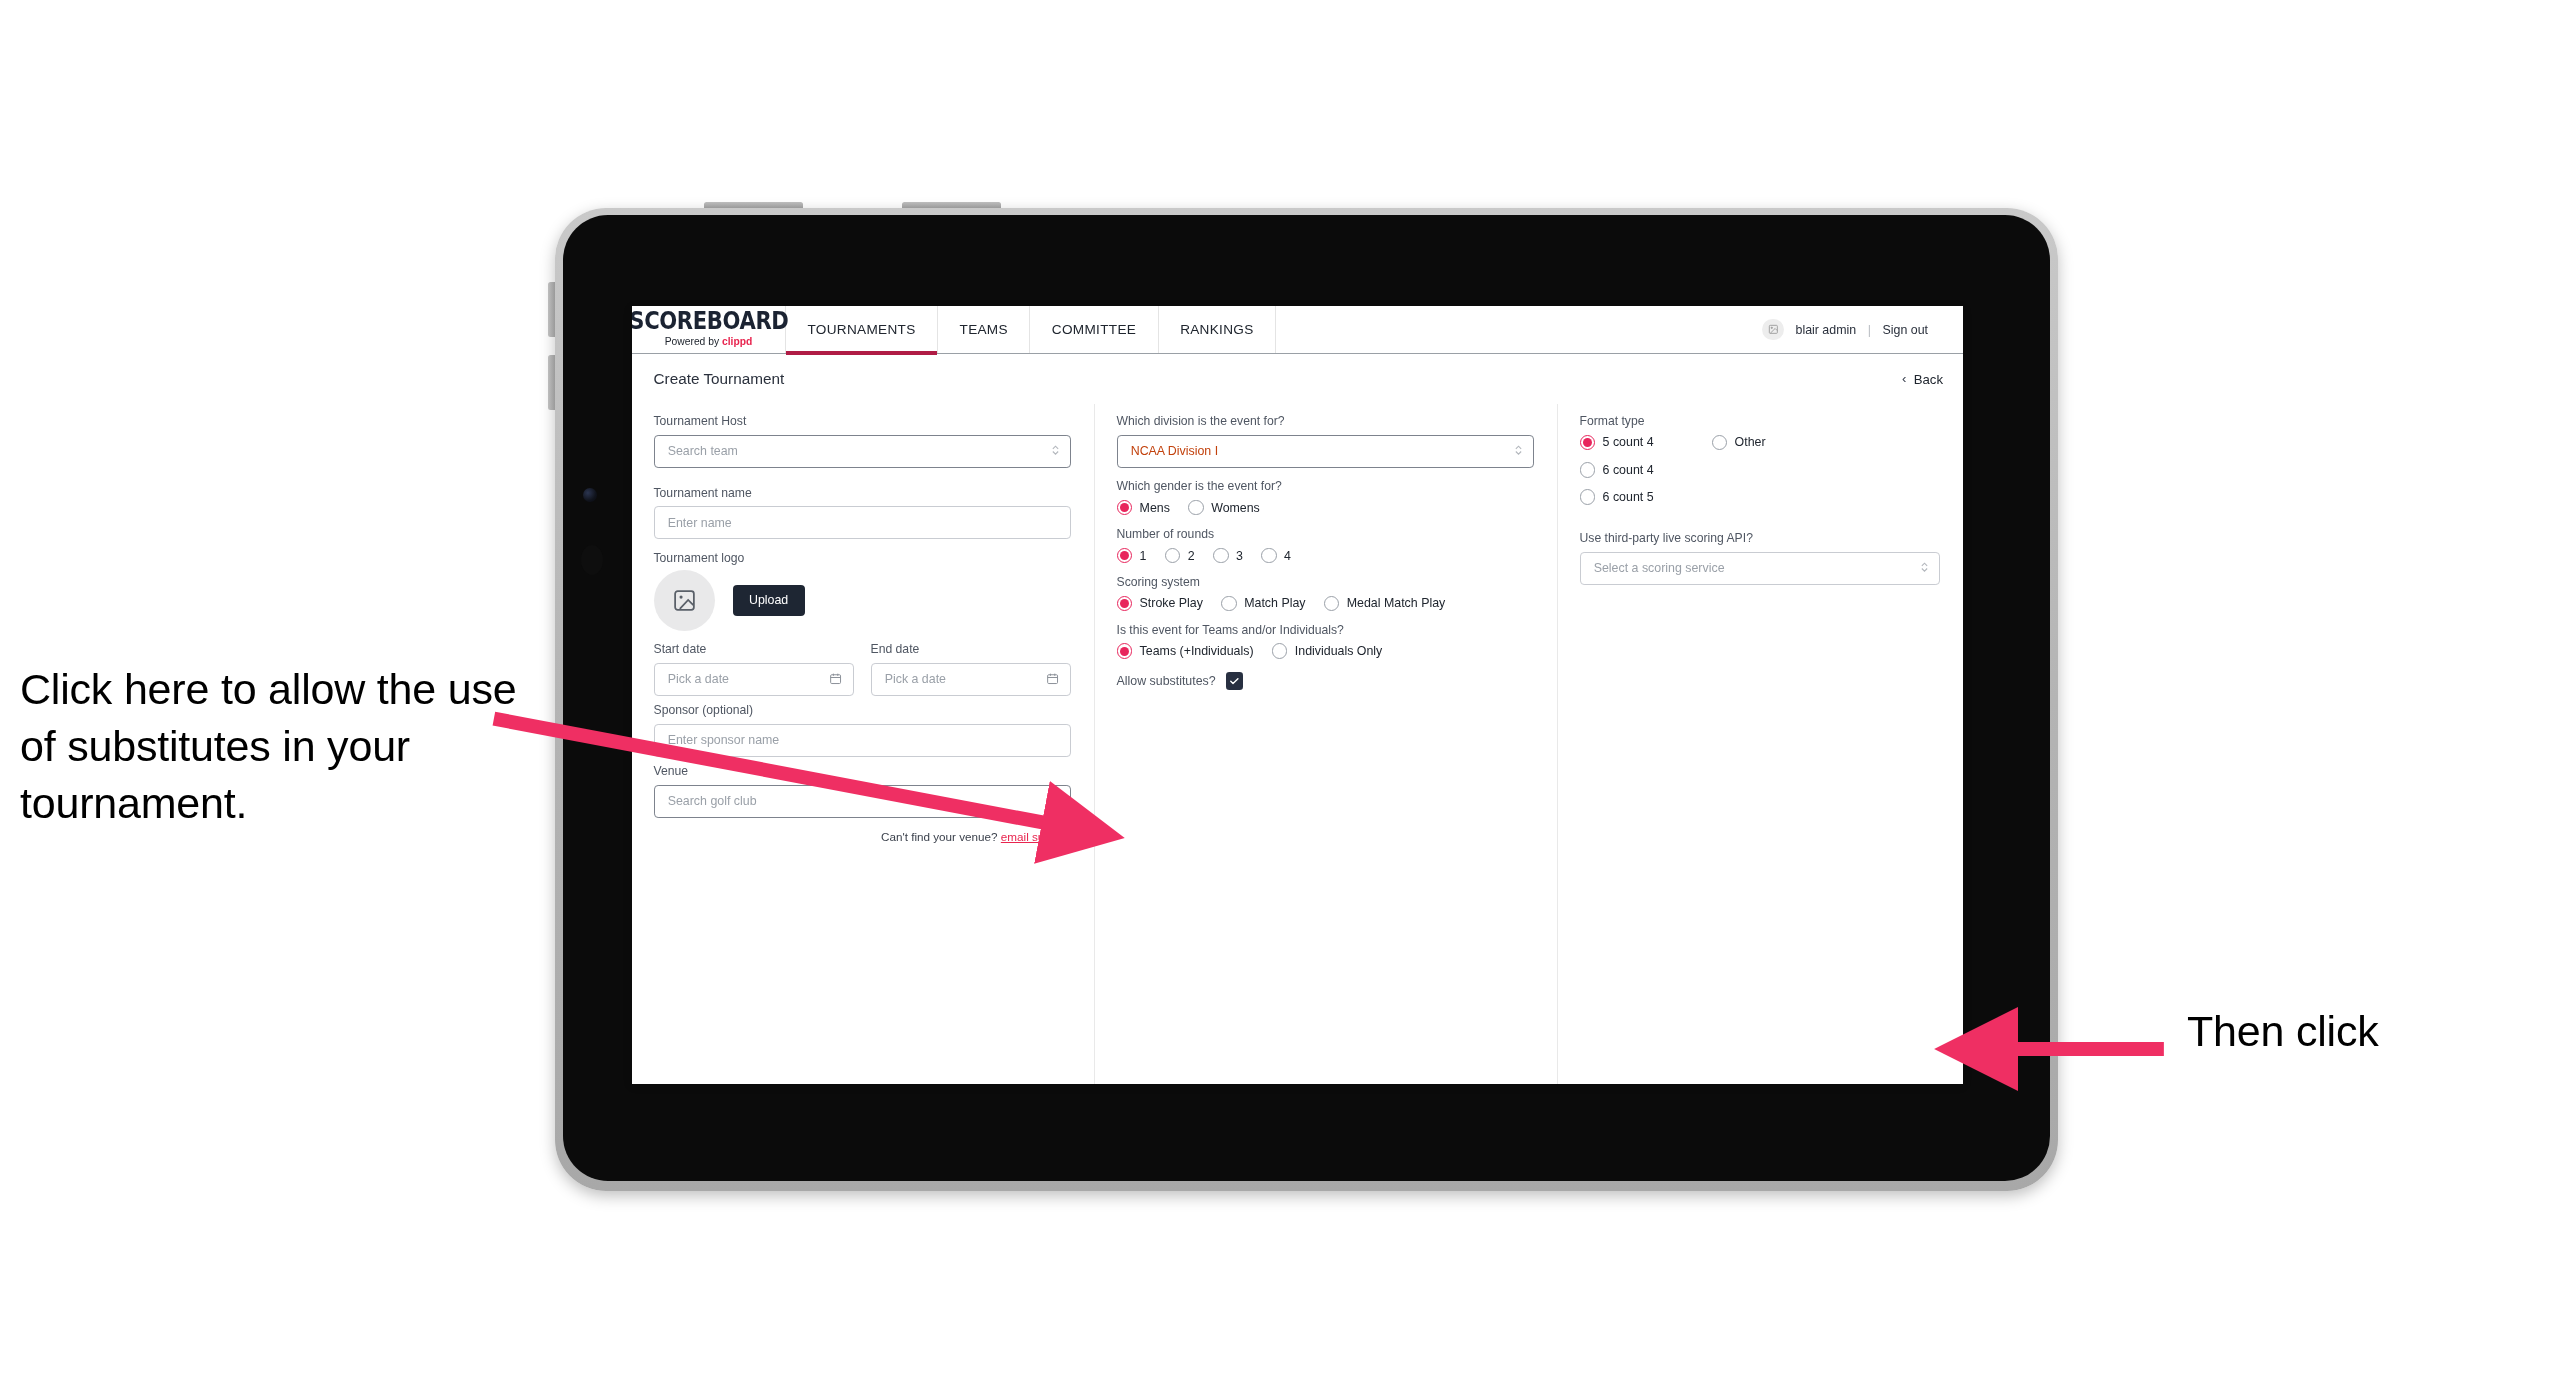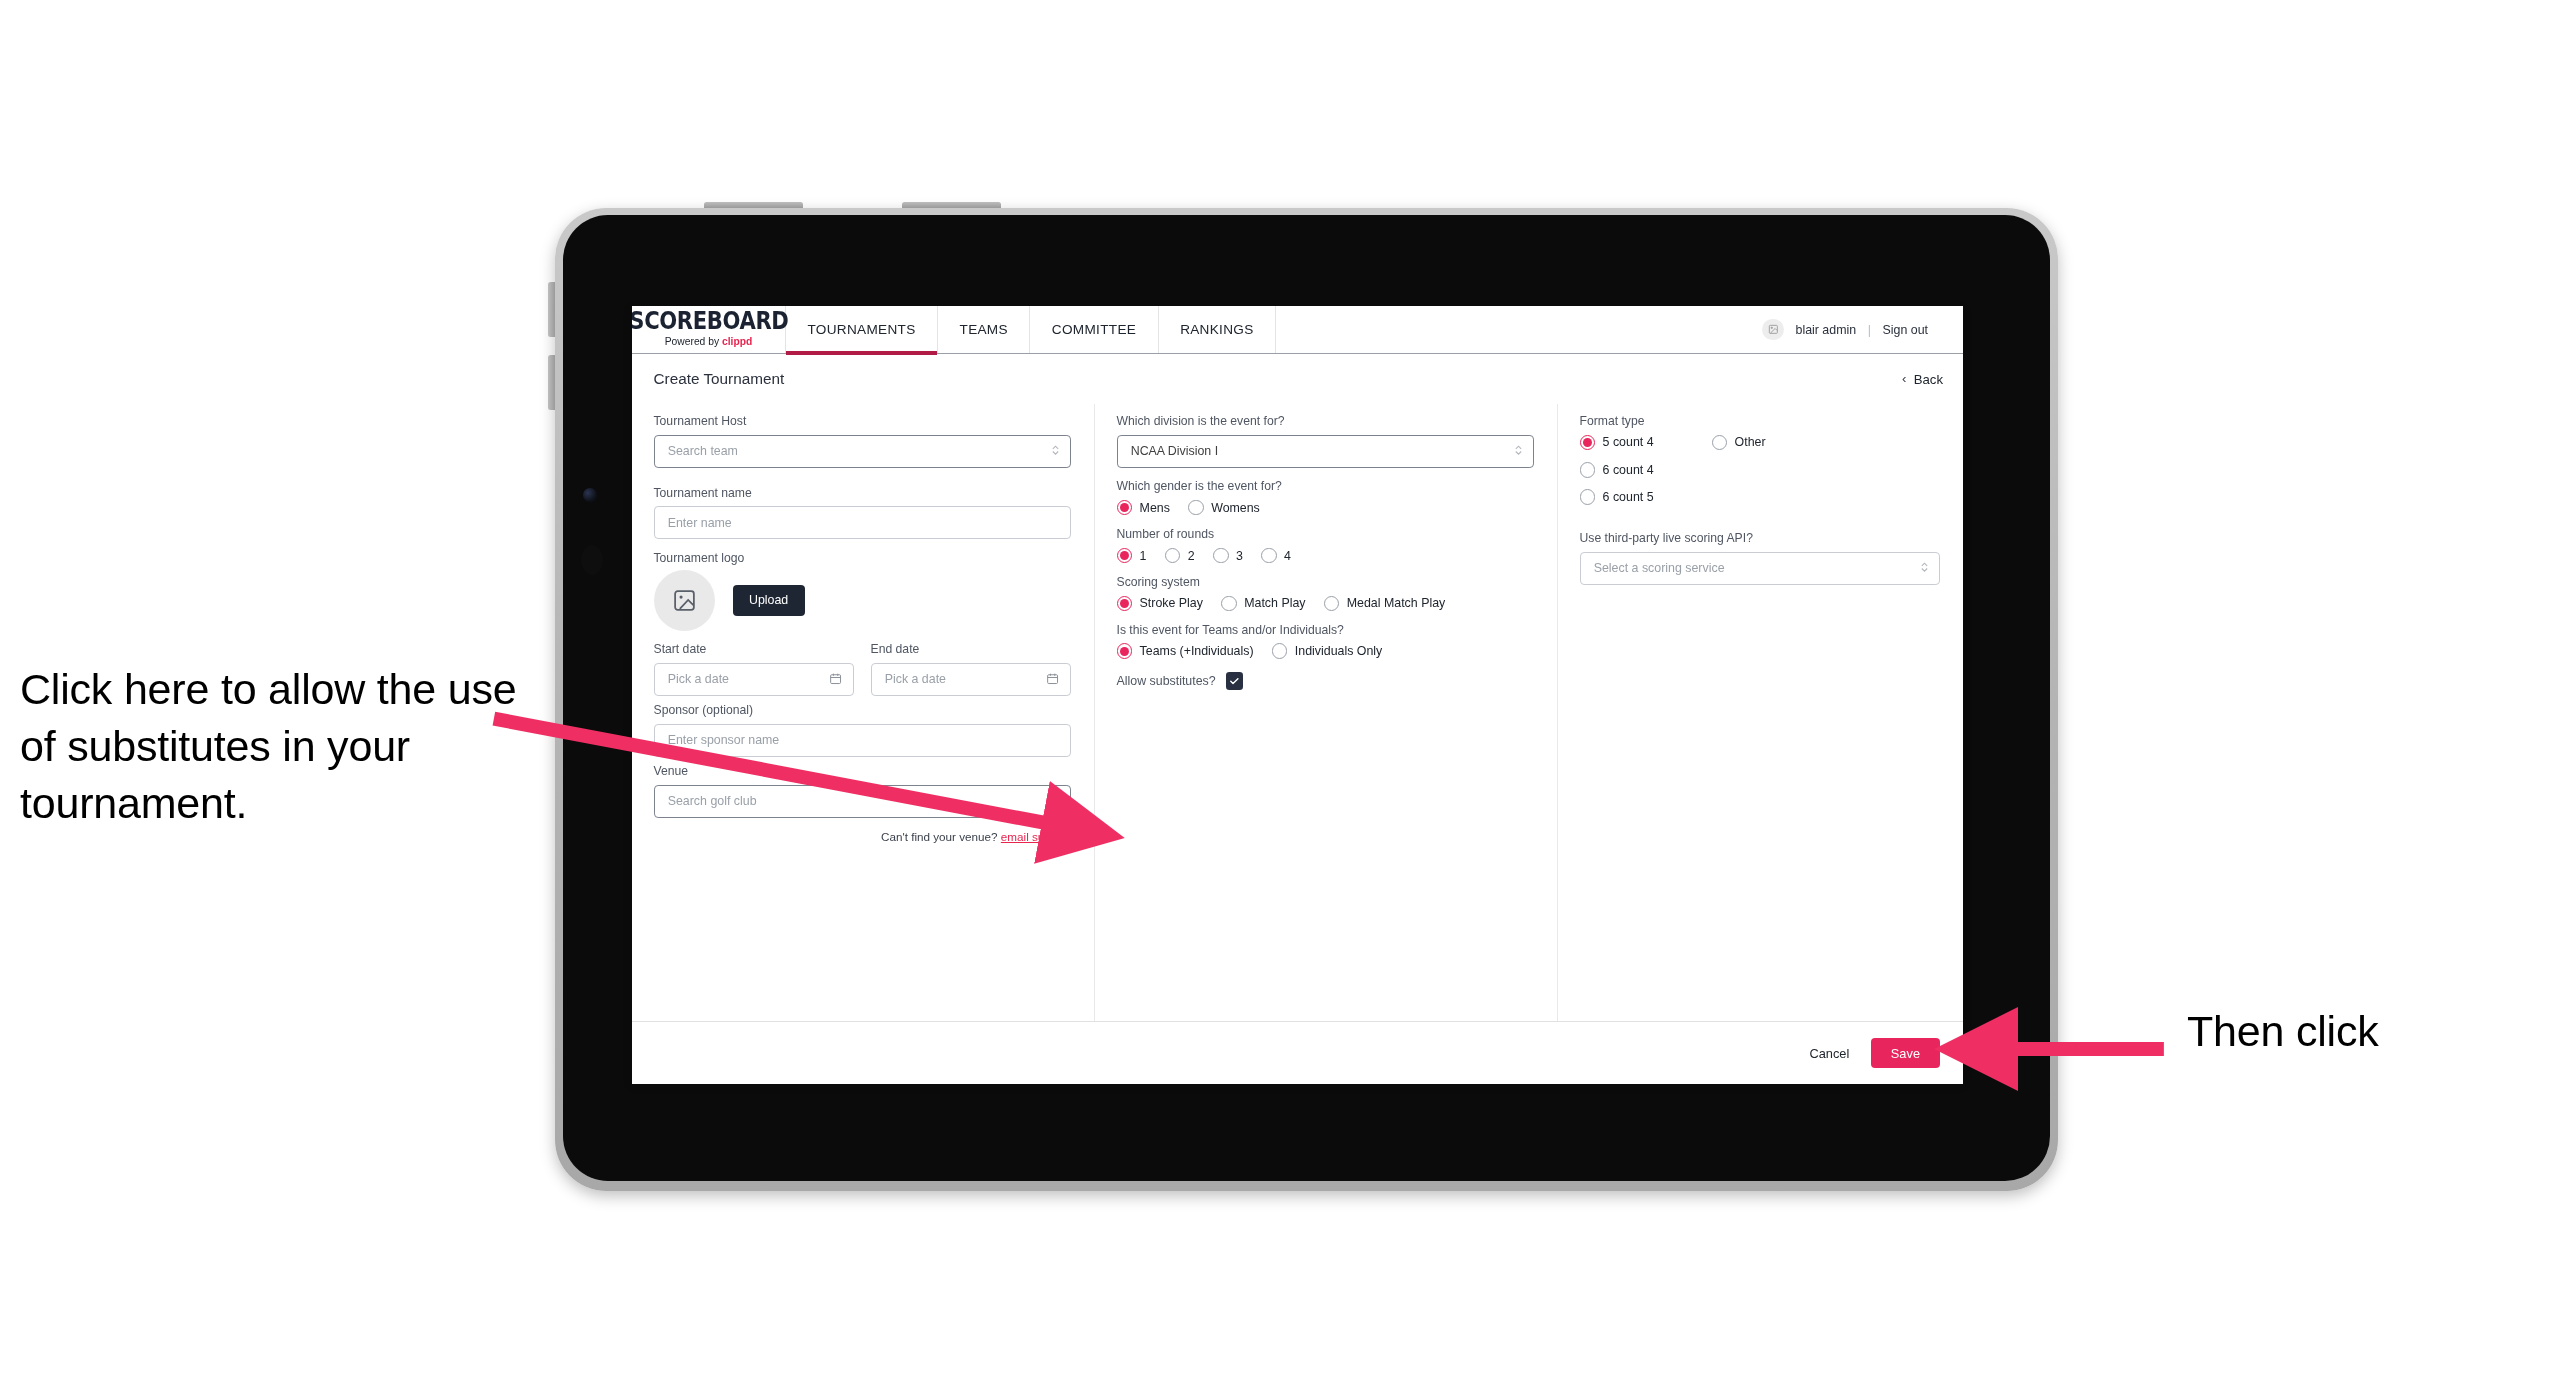--- a/index.html
+++ b/index.html
@@ -366,21 +366,21 @@
           </span>
         </div>
 
         <div class="help-right"><span>Can't find your venue? </span><a>email support</a></div>
       </div>
 
       <div class="col col-2">
 
         <div class="fld-label">Which division is the event for?</div>
         <div class="input">
-          <span class="ph" style="color:#404040">NCAA Division I</span>
+          <span class="ph" style="color:#c2410c">NCAA Division I</span>
           <span class="spin">
             <svg width="9" height="12.4" viewBox="0 0 10 14" fill="none" stroke="currentColor" stroke-width="1.3">
                 <path d="M2 5.5L5 2.5l3 3"></path>
                 <path d="M2 8.5l3 3 3-3"></path>
               </svg>
           </span>
         </div>
 
         <div class="gap-md"></div>
 
@@ -497,24 +497,20 @@
           <span class="spin">
             <svg width="9" height="12.4" viewBox="0 0 10 14" fill="none" stroke="currentColor" stroke-width="1.3">
                 <path d="M2 5.5L5 2.5l3 3"></path>
                 <path d="M2 8.5l3 3 3-3"></path>
               </svg>
           </span>
         </div>
       </div>
     </div>
 
-    <div class="app-footer">
-      <button class="cancel-btn">Cancel</button>
-      <button class="save-btn">Save</button>
-    </div>
   </div>
 
   <svg class="arrow-svg" viewBox="0 0 3119 1678">
     <defs>
       <marker id="ah" markerWidth="6" markerHeight="6" refX="1.4" refY="3" orient="auto">
         <path d="M0,0 L6,3 L0,6 Z" fill="#ef2f63"></path>
       </marker>
     </defs>
     <line x1="598" y1="870" x2="1285" y2="1000" stroke="#ef2f63" stroke-width="17" marker-end="url(#ah)"></line>
     <line x1="2620" y1="1270" x2="2420" y2="1270" stroke="#ef2f63" stroke-width="17" marker-end="url(#ah)"></line>

